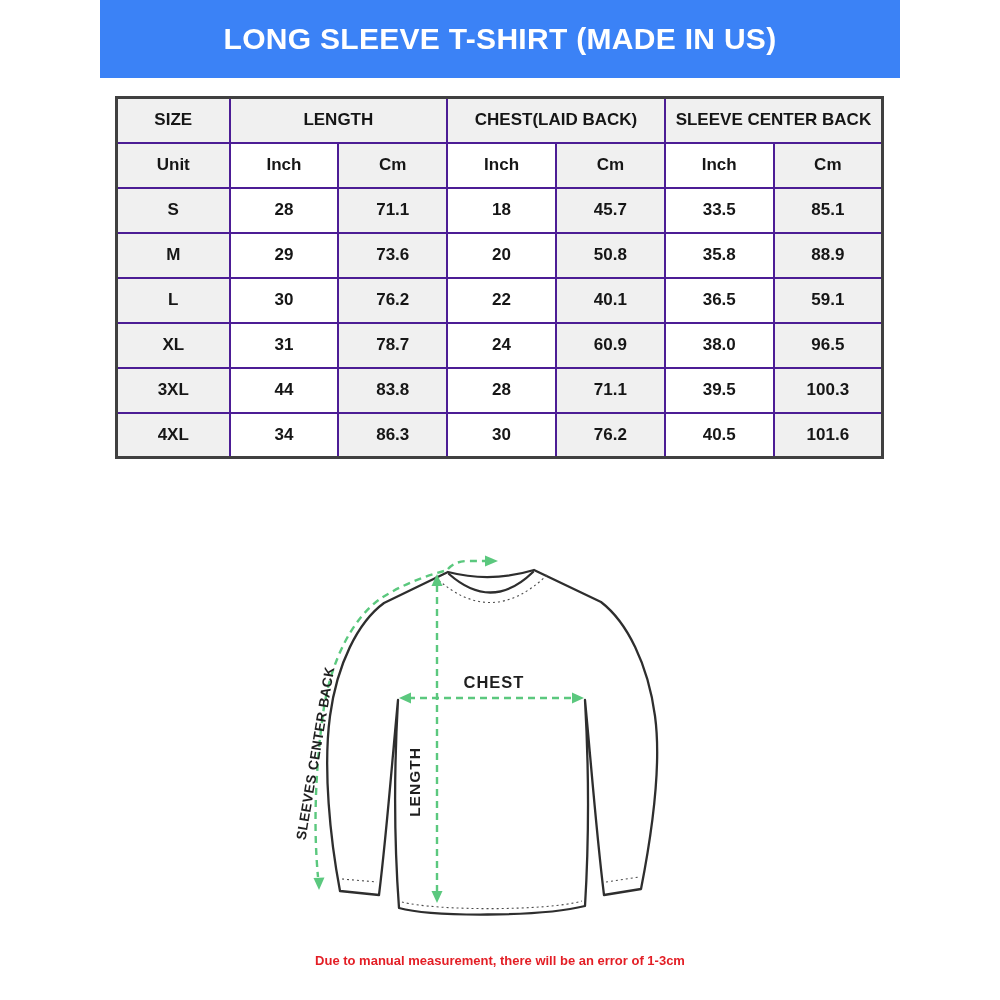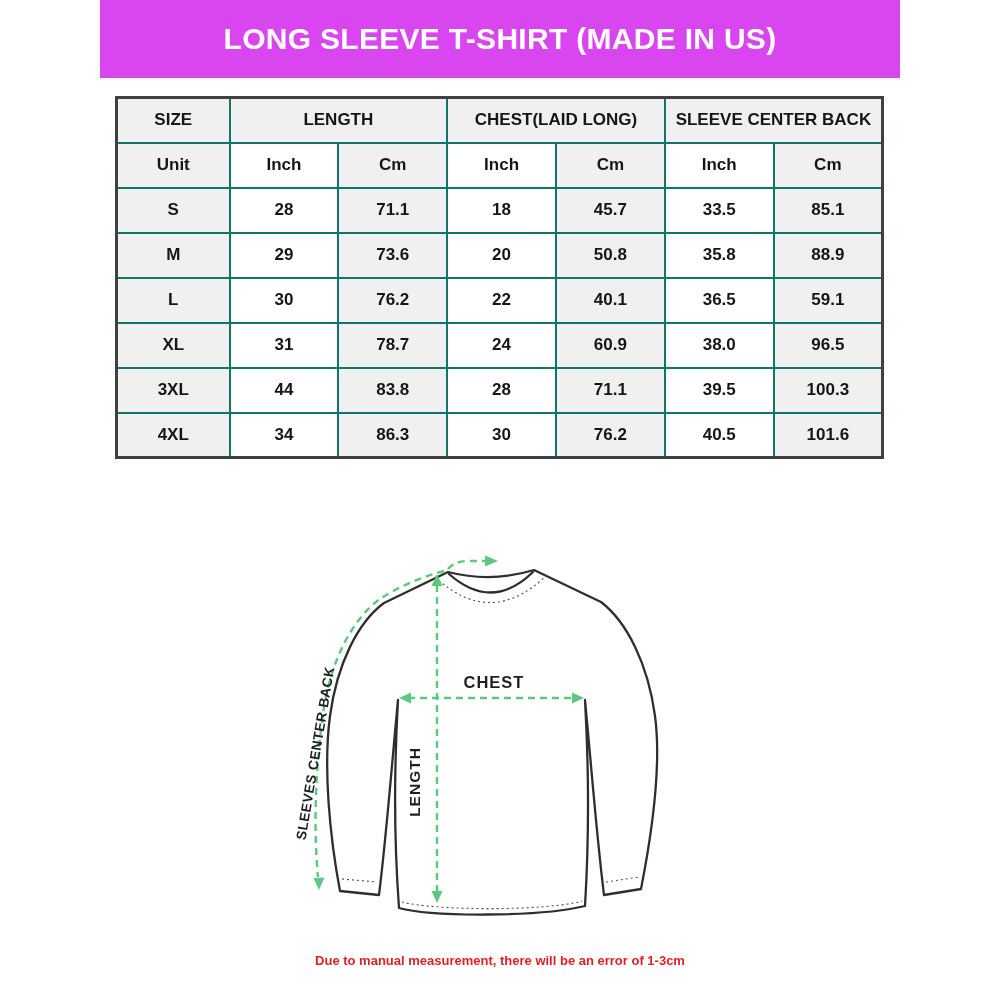--- a/index.html
+++ b/index.html
@@ -4,34 +4,34 @@
 <style>
   * { margin:0; padding:0; box-sizing:border-box; }
   html,body { background:#ffffff; }
   .page {
     position:relative; width:1000px; height:1000px; background:#ffffff;
     font-family:"Liberation Sans", sans-serif; overflow:hidden;
   }
   
   .banner {
     position:absolute; left:100px; top:0; width:800px; height:78px;
-    background:#d946ef; display:flex; align-items:center; justify-content:center;
+    background:#3b82f6; display:flex; align-items:center; justify-content:center;
   }
   .banner h1 {
     color:#ffffff; font-size:30px; font-weight:bold; letter-spacing:0.3px;
   }
   
   .size-table {
     position:absolute; left:115px; top:96px; width:769px;
     border-collapse:collapse; table-layout:fixed;
     text-align:center; color:#161616;
   }
   .size-table col.c-size { width:113px; }
   .size-table th, .size-table td {
-    border:2px solid #0f766e; height:45px;
+    border:2px solid #4c1d95; height:45px;
     font-size:17px; font-weight:bold; background:#ffffff;
     vertical-align:middle; padding:0 2px;
   }
   .size-table tr.group-row th { background:#f0f0f0; }
   .size-table tr.body-row td:nth-child(odd),
   .size-table tr.body-row th:nth-child(odd) { background:#f0f0f0; }
   .size-table { border:3px solid #404040; }
   
   .diagram {
     position:absolute; left:276px; top:540px; width:440px; height:400px;
@@ -62,21 +62,21 @@
         <col>
         <col>
         <col>
         <col>
         <col>
     </colgroup>
     <thead>
       <tr class="group-row">
         <th>SIZE</th>
         <th colspan="2">LENGTH</th>
-        <th colspan="2">CHEST(LAID LONG)</th>
+        <th colspan="2">CHEST(LAID BACK)</th>
         <th colspan="2">SLEEVE CENTER BACK</th>
       </tr>
       <tr class="body-row">
         <th>Unit</th>
         <th>Inch</th>
         <th>Cm</th>
         <th>Inch</th>
         <th>Cm</th>
         <th>Inch</th>
         <th>Cm</th>

